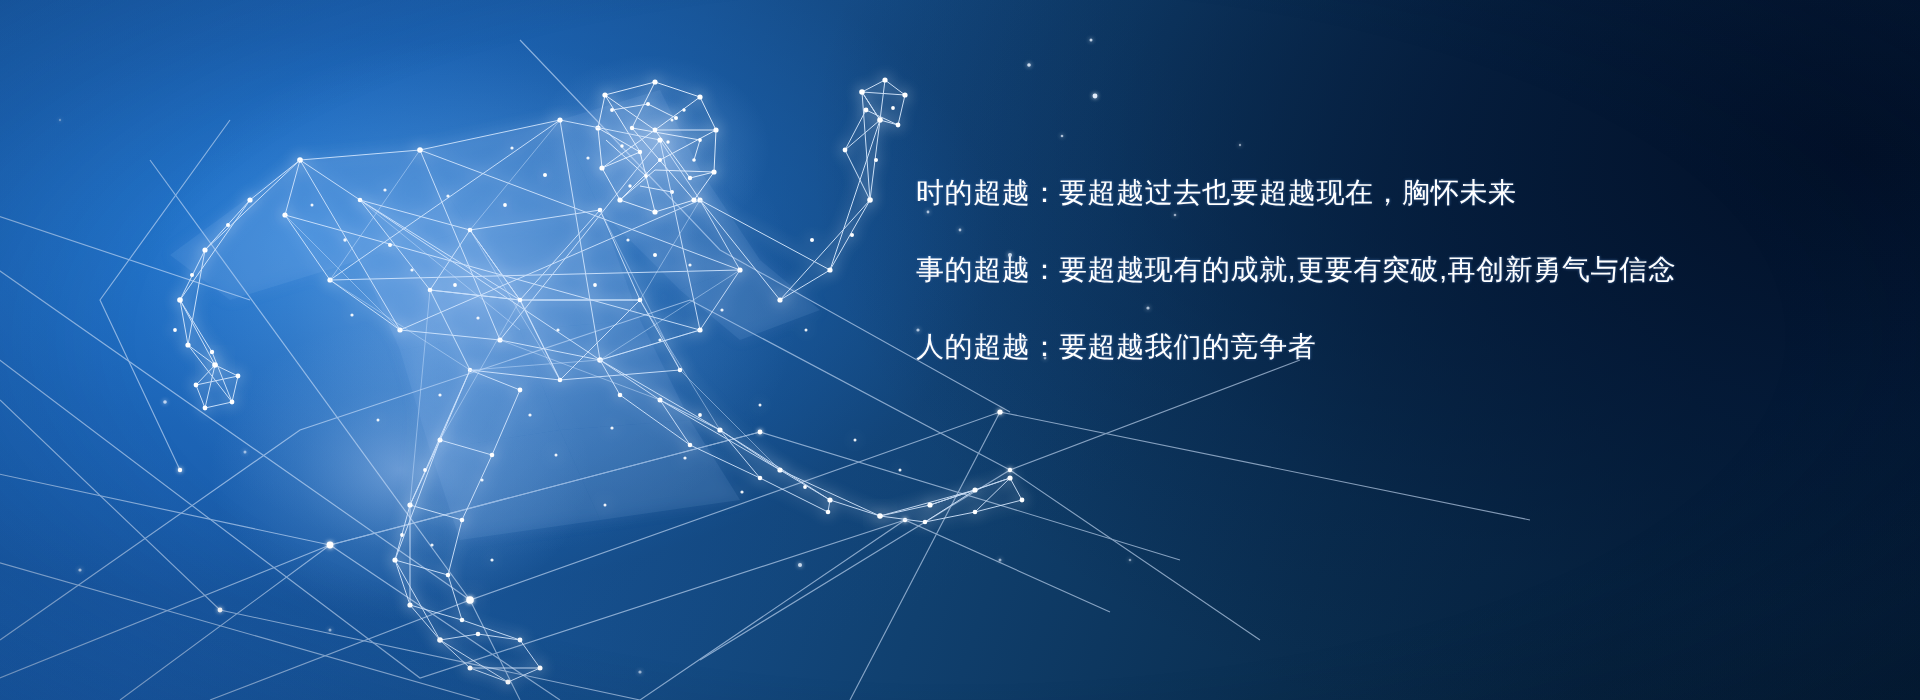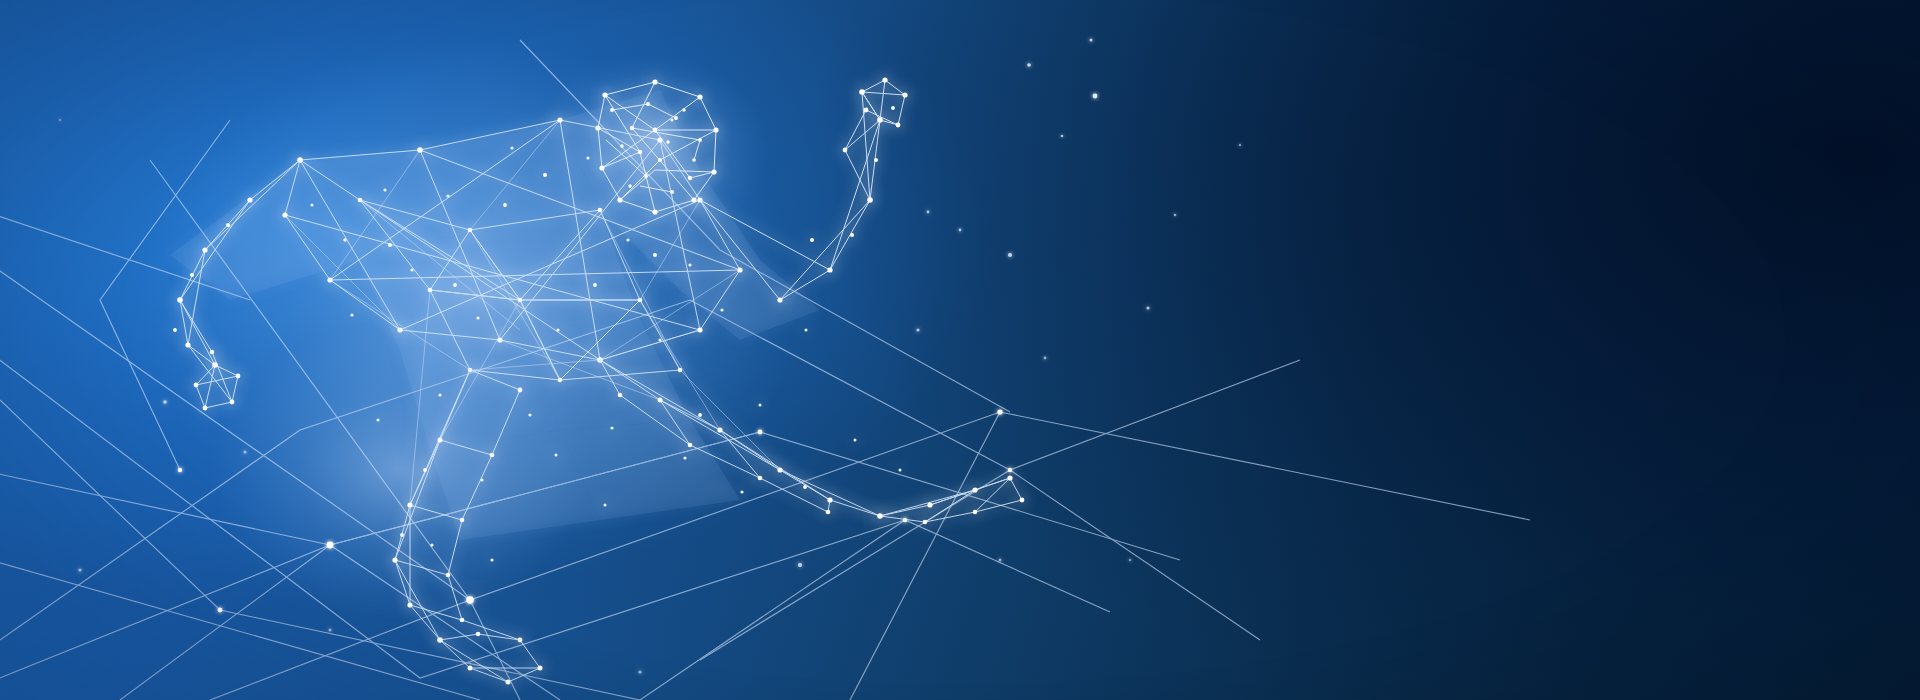--- a/index.html
+++ b/index.html
@@ -382,14 +382,19 @@
       <circle cx="80" cy="570" r="1.6" opacity=".7"></circle>
       <circle cx="330" cy="630" r="1.5" opacity=".6"></circle>
       <circle cx="245" cy="452" r="1.5" opacity=".6"></circle>
       <circle cx="520" cy="640" r="1.5" opacity=".55"></circle>
       <circle cx="60" cy="120" r="1.2" opacity=".4"></circle>
     </g>
   </svg>
 
   <div class="bg-vig"></div>
 
+  <div class="text-block">
+    <div class="tline">时的超越：要超越过去也要超越现在，胸怀未来</div>
+    <div class="tline">事的超越：要超越现有的成就,更要有突破,再创新勇气与信念</div>
+    <div class="tline">人的超越：要超越我们的竞争者</div>
+  </div>
 
 </div>
 
 </body></html>

